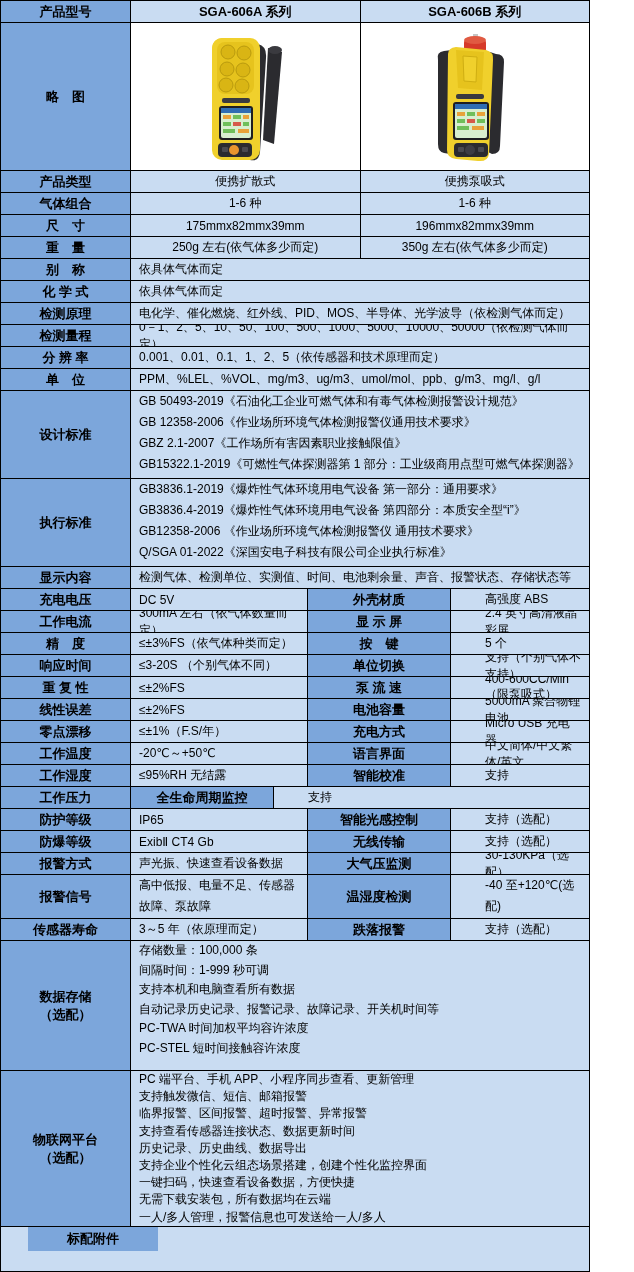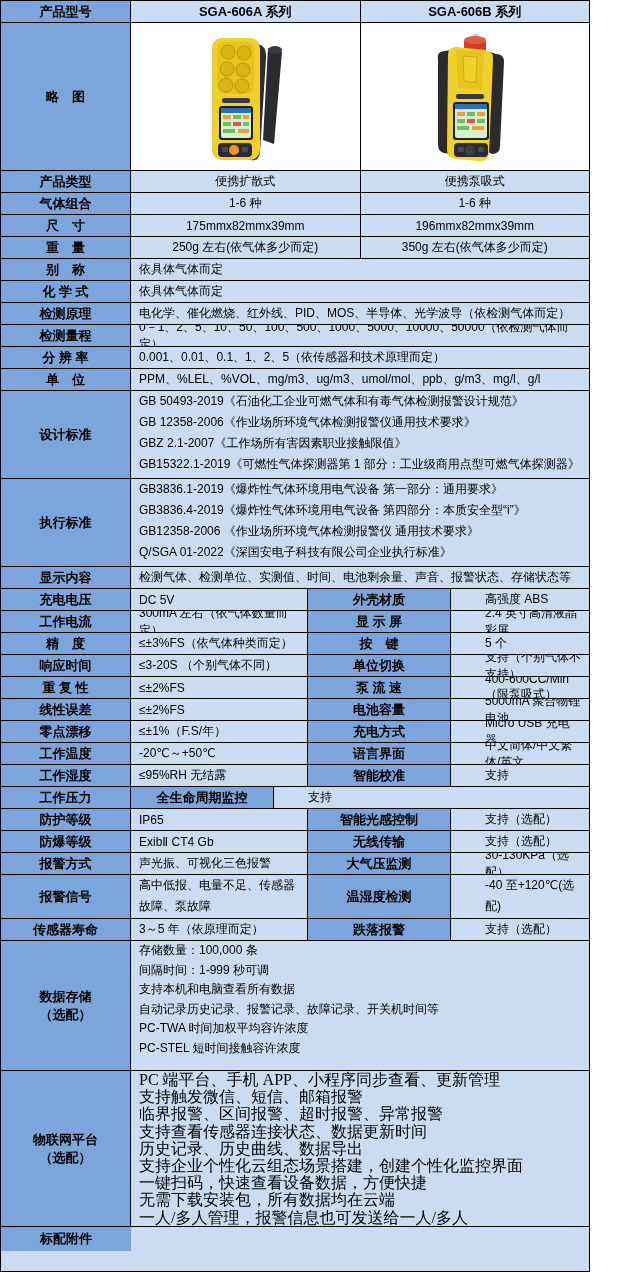--- a/index.html
+++ b/index.html
@@ -9,21 +9,21 @@
     background:#fff;
     color:#000;
   }
   .spec-table {
     width:590px; height:1272px;
     border:1px solid #000;
     background:#c9dcf2;
     overflow:hidden;
   }
   .row { display:flex; border-bottom:1px solid #000; }
-  .row:last-child { border-bottom:none; }
+  .row:last-child { border-bottom:none;padding-left:27px; }
   .c { border-right:1px solid #000; display:flex; align-items:center; overflow:hidden; }
   .c:last-child { border-right:none; }
   .lbl {
     width:130px; flex:0 0 130px;
     background:#7ca6db;
     font-weight:bold; font-size:13px;
     justify-content:center; text-align:center;
     white-space:pre-line;
   }
   .val { background:#c9dcf2; font-size:12px; padding:0 8px; }
@@ -38,21 +38,21 @@
   .h24 { height:24px; }
   .h44 { height:44px; }
   .h88 { height:88px; }
   .h130 { height:130px; }
   .h148 { height:148px; }
   .h156 { height:156px; }
   .bold { font-weight:bold; font-size:13px; }
   .stack { flex-direction:column; align-items:flex-start; justify-content:center; }
   .stack .line { line-height:21px; }
   .stack.tight .line { line-height:19.5px; font-size:12px; }
-  .stack.tighter .line { line-height:17.2px; font-size:16px;font-family:Liberation Serif, serif; }
+  .stack.tighter .line { line-height:17.2px; font-size:12px; }
   .img-cell { background:#ffffff; justify-content:center; align-items:center; }
 </style>
 </head>
 <body>
 
 <div class="spec-table">
 
   <div class="row h22">
     <div class="c lbl">产品型号</div>
     <div class="c val center bold ab">SGA-606A 系列</div>
@@ -274,21 +274,21 @@
     <div class="c val left q4">支持（选配）</div>
   </div>
   <div class="row h22">
     <div class="c lbl">防爆等级</div>
     <div class="c val left q2">ExibⅡ CT4 Gb</div>
     <div class="c q3">无线传输</div>
     <div class="c val left q4">支持（选配）</div>
   </div>
   <div class="row h22">
     <div class="c lbl">报警方式</div>
-    <div class="c val left q2">声光振、可视化三色报警</div>
+    <div class="c val left q2">声光振、快速查看设备数据</div>
     <div class="c q3">大气压监测</div>
     <div class="c val left q4">30-130KPa（选配）</div>
   </div>
 
   <div class="row h44">
     <div class="c lbl">报警信号</div>
     <div class="c val left q2 stack">
       <div class="line">高中低报、电量不足、传感器</div>
       <div class="line">故障、泵故障</div>
     </div>

